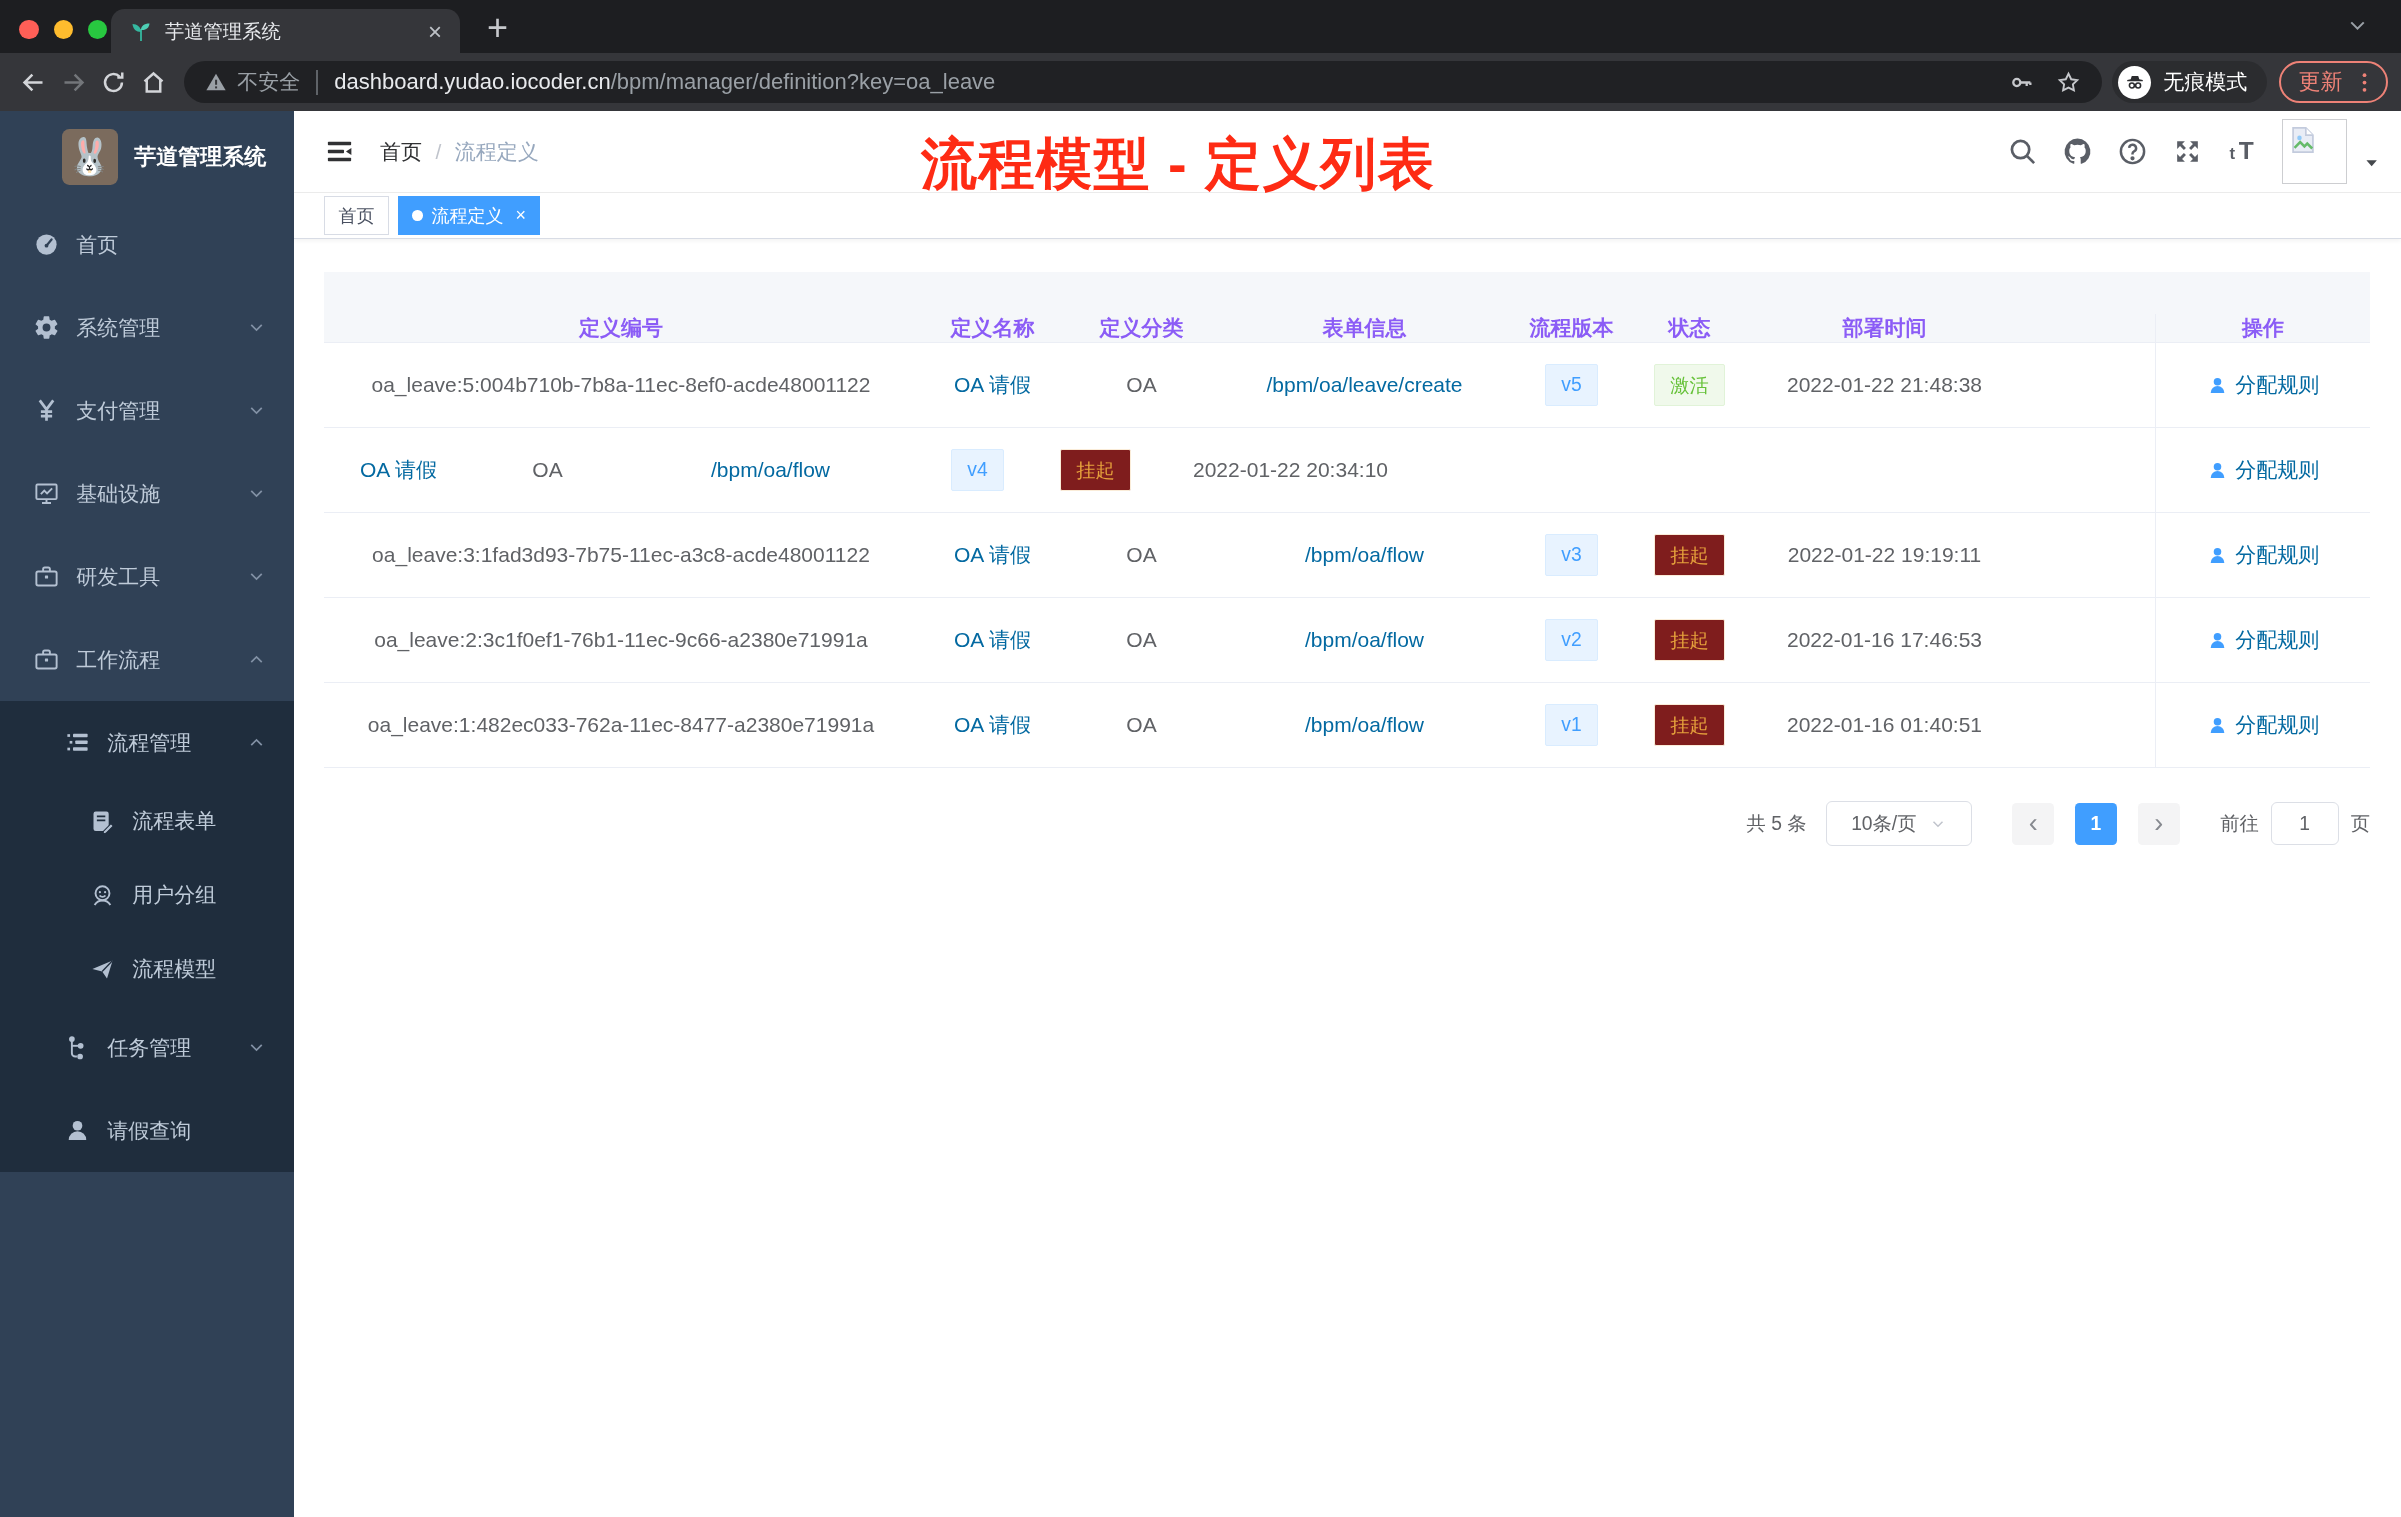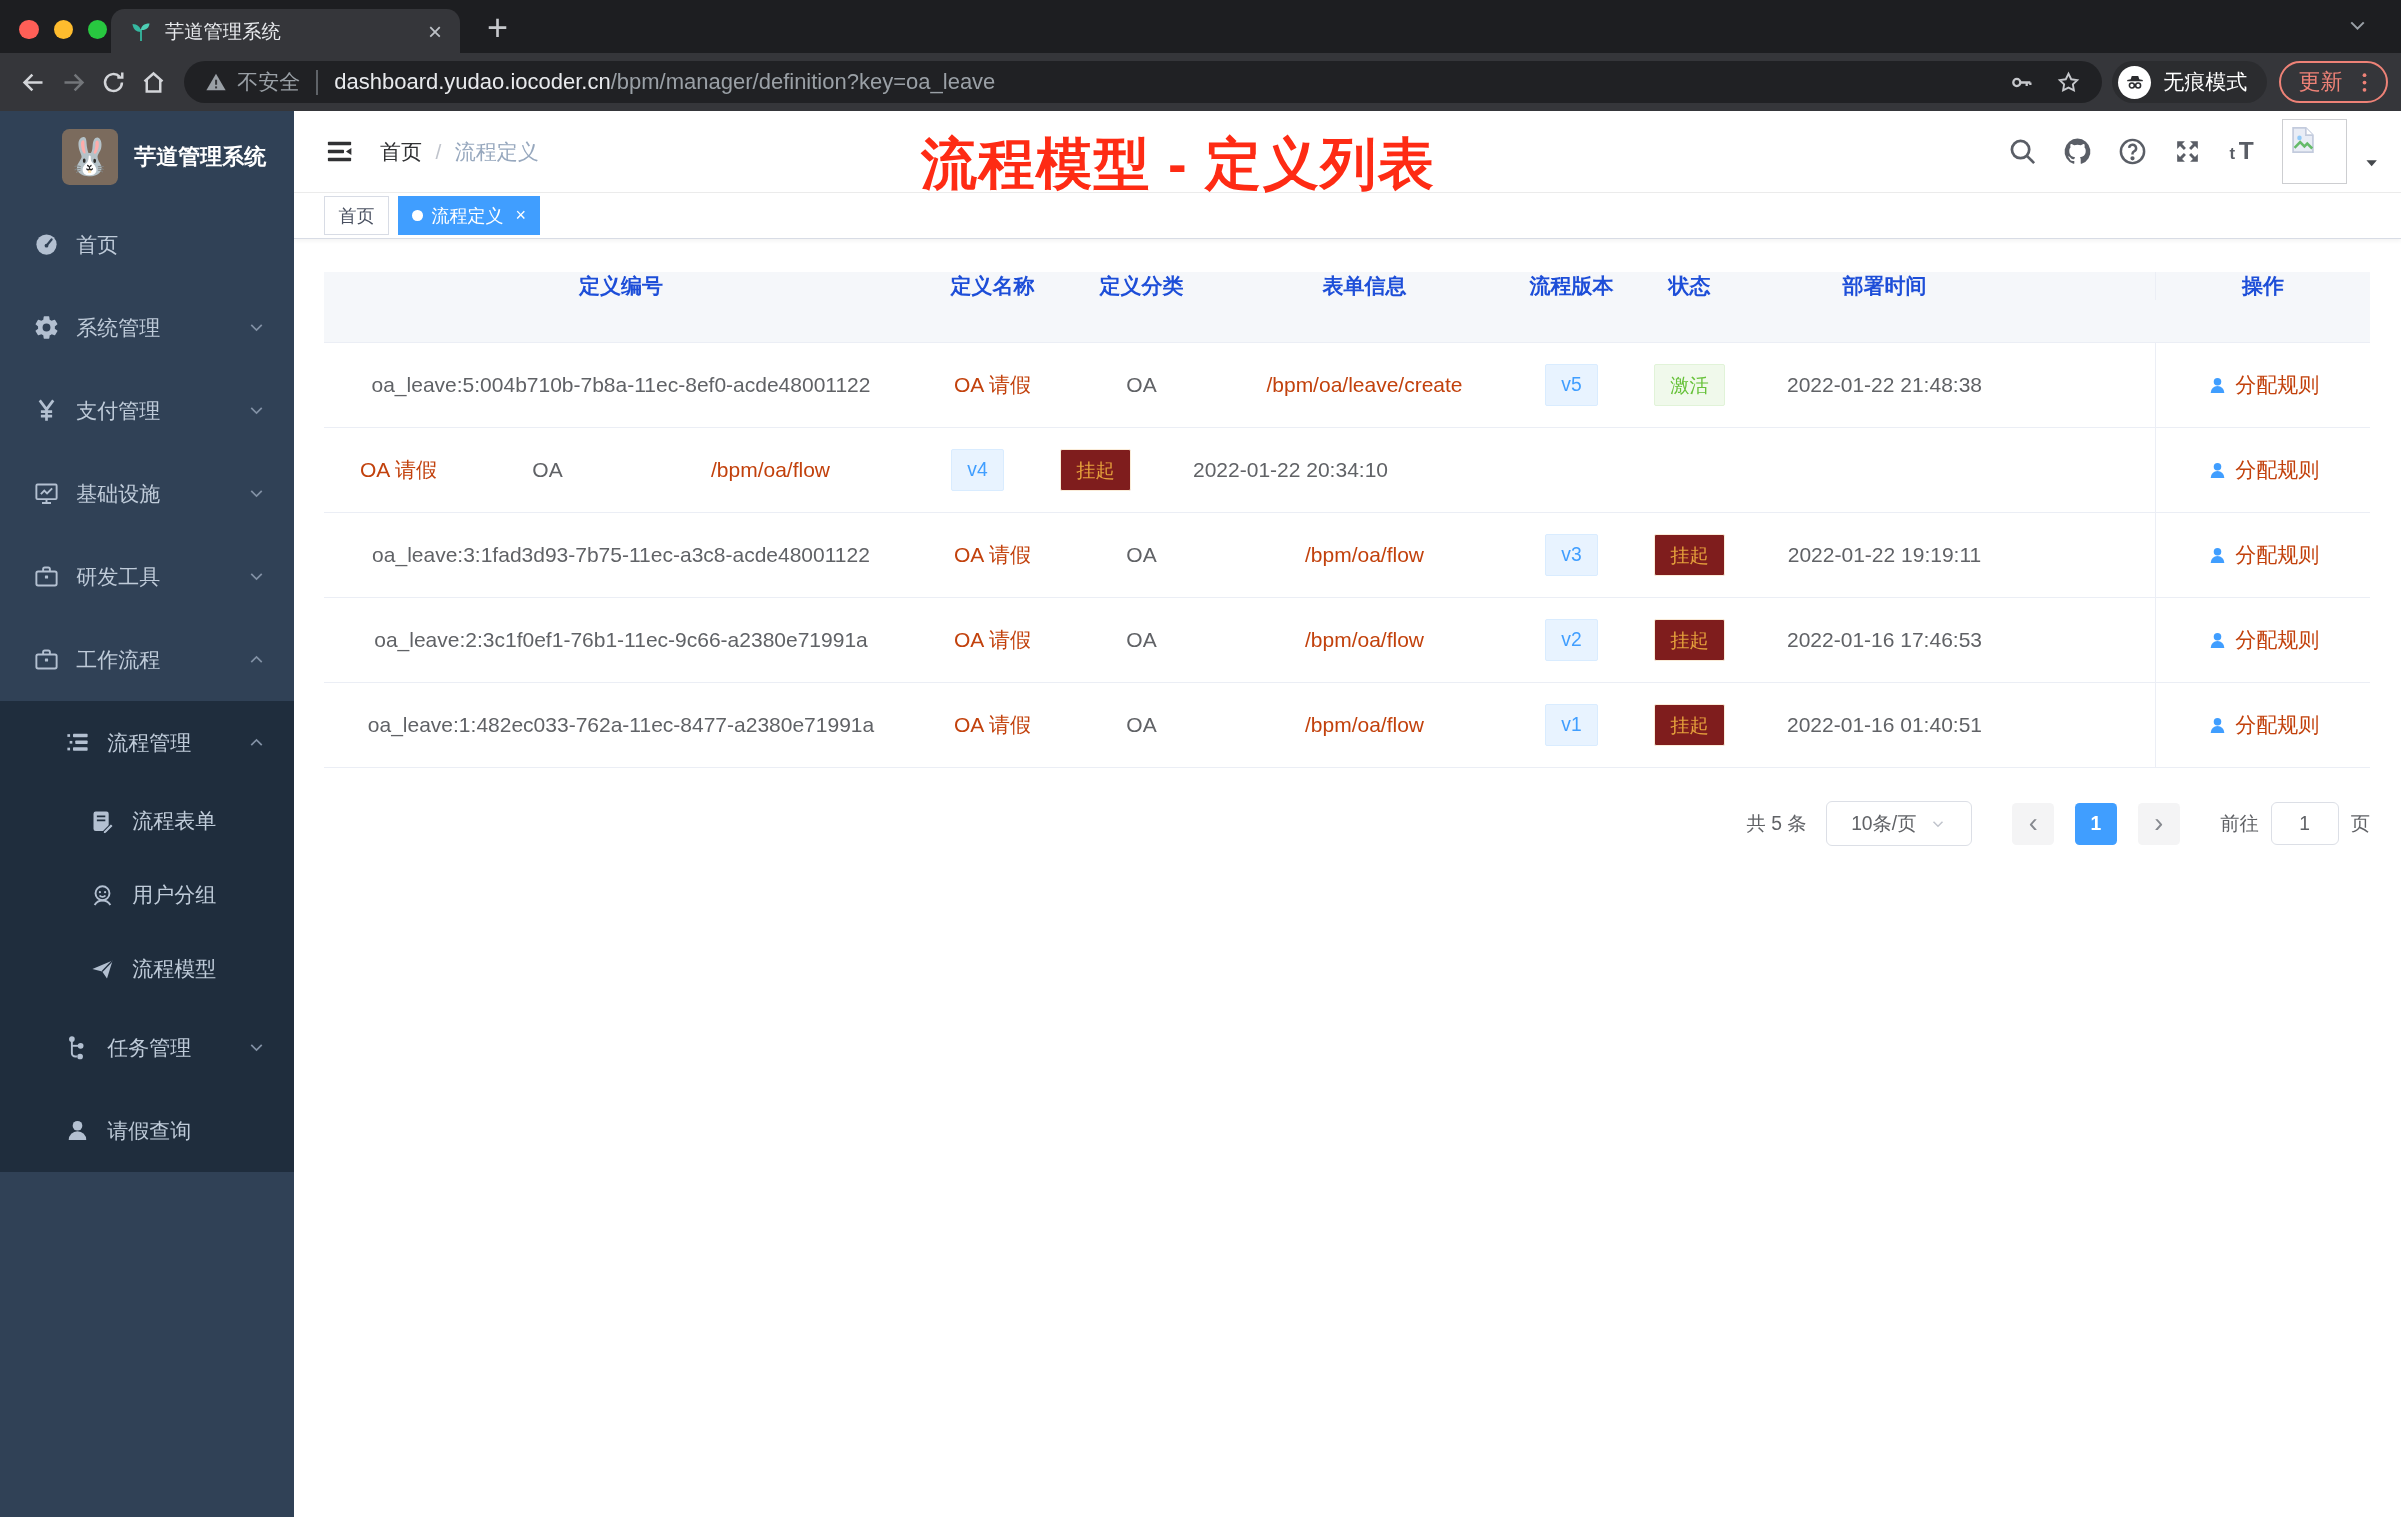--- a/index.html
+++ b/index.html
@@ -76,28 +76,28 @@
   .tag { height:39px; display:flex; align-items:center; padding:0 13.4px; border:1.5px solid #d8dce5;
          background:#fff; color:#495060; font-size:18px; gap:9px; cursor:pointer; }
   .tag.active { background:#409eff; border-color:#409eff; color:#fff; }
   .tag-dot { width:10.4px; height:10.4px; border-radius:50%; background:#fff; }
   .tag-close { font-size:18px; margin-left:3px; }
 
   .content { flex:1; padding:33px 0 0 30px; background:#fff; }
 
   
   .table { width:2046px; font-size:21px; color:#606266; }
-  .thead { display:flex; align-items:flex-start; height:71px; background:#f5f7fa; color:#1d4ed8;
+  .thead { display:flex; align-items:flex-end; height:71px; background:#f5f7fa; color:#8b5cf6;
            font-weight:700; border-bottom:1.5px solid #ebeef5; }
   .trow { display:flex; align-items:stretch; height:85px; border-bottom:1.5px solid #ebeef5; background:#fff; }
   .td { display:flex; align-items:center; justify-content:center; text-align:center; }
   .c-id{width:594px;} .c-name{width:149px;} .c-cat{width:149px;} .c-form{width:297px;}
   .c-ver{width:117px;} .c-status{width:119px;} .c-time{width:271px;}
   .sp{flex:1;} .c-op{width:215px; border-left:1.5px solid #ebeef5;}
-  .link { color:#c2410c; cursor:pointer; text-decoration:none; display:inline-flex; align-items:center; gap:7.4px; }
+  .link { color:#0369a1; cursor:pointer; text-decoration:none; display:inline-flex; align-items:center; gap:7.4px; }
   .op-icn { width:21px; height:21px; color:#409eff; }
   .badge { display:inline-flex; align-items:center; justify-content:center; height:42px; padding:0 15px;
            border-radius:2px; font-size:19.3px; }
   .b-ver { background:#e8f3ff; border:1.5px solid #d9ecff; color:#409eff; }
   .b-success { background:#f0f9eb; border:1.5px solid #e1f3d8; color:#67c23a; }
   .b-warning { background:#7f1d1d; border:1.5px solid #faecd8; color:#e6a23c; }
 
   
   .pagination { width:2046px; display:flex; justify-content:flex-end; align-items:center; margin-top:33px;
                 font-size:19.3px; color:#606266; }

